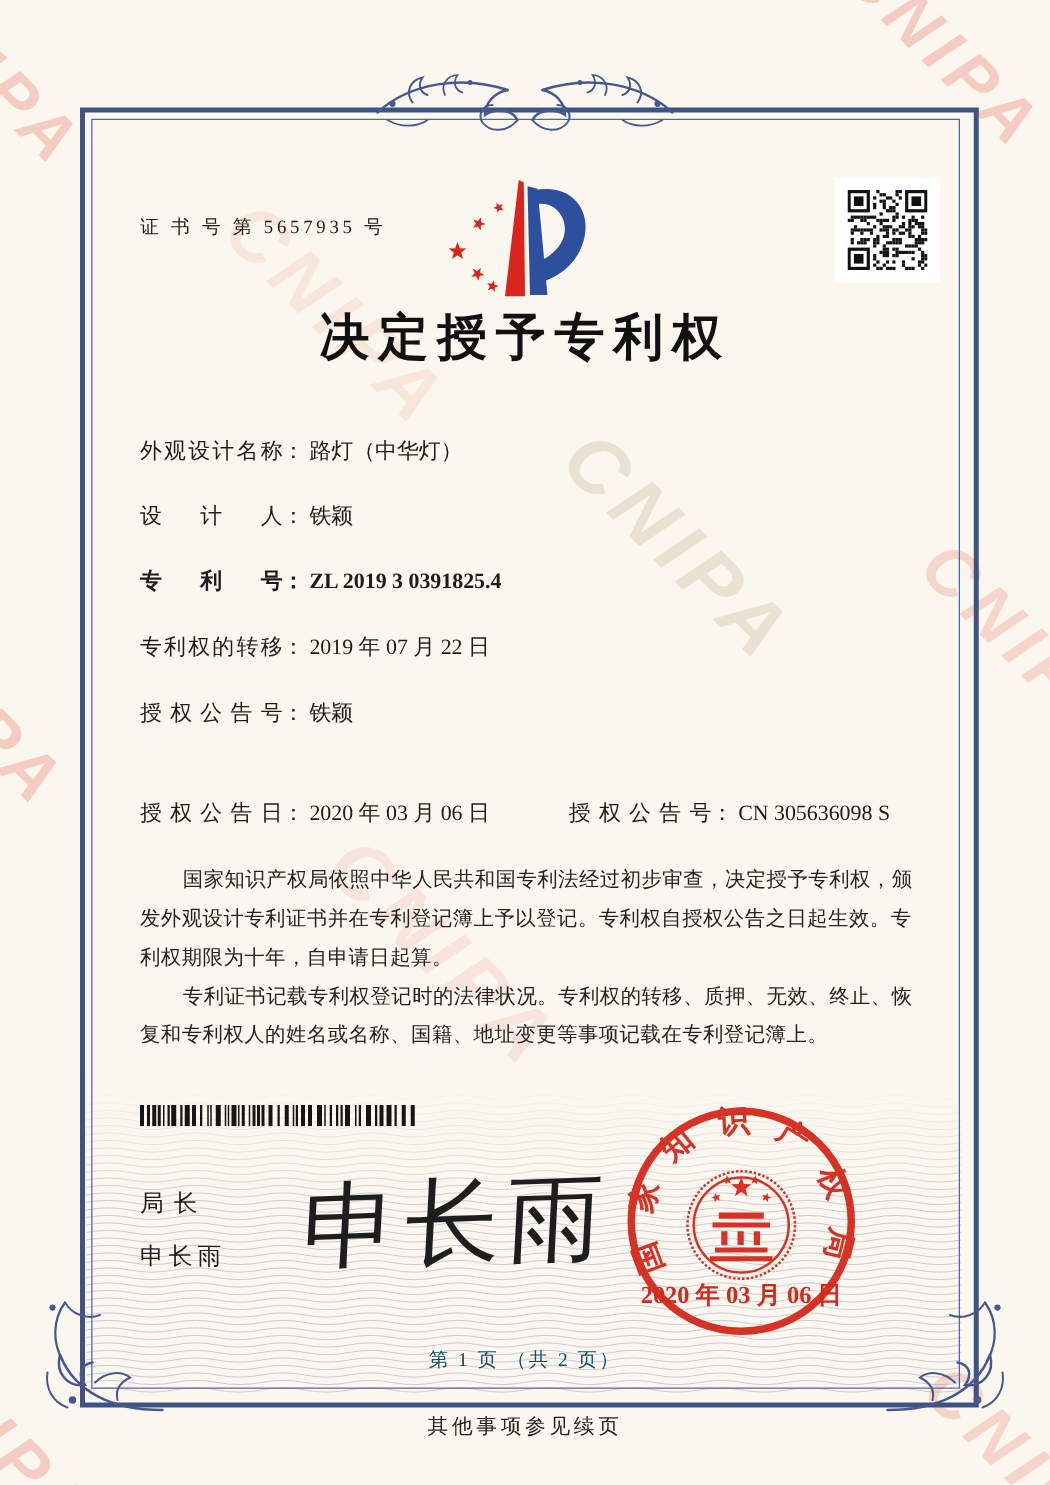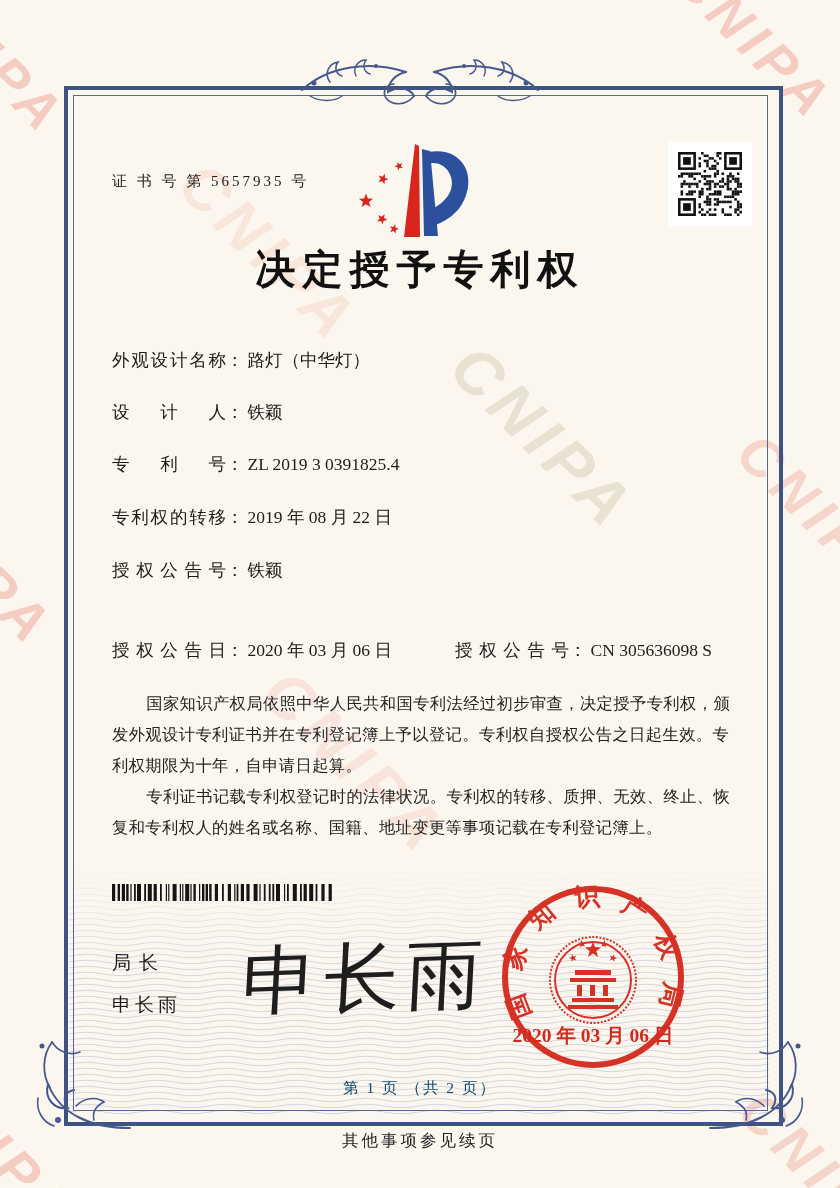--- a/index.html
+++ b/index.html
@@ -47,21 +47,21 @@
       font-weight:700;letter-spacing:7px;color:#111;z-index:4;}
 
   
   .field-row{position:absolute;left:112px;font-size:17.5px;color:#1c1c1c;
       white-space:nowrap;z-index:4;line-height:29px;}
   .flabel{display:inline-block;width:114px;text-align:justify;text-align-last:justify;
       vertical-align:top;}
   .fcolon{vertical-align:top;}
   .fvalue{margin-left:4px;vertical-align:top;}
   .fvalue-wrap{display:inline-block;width:448px;white-space:normal;vertical-align:top;}
-  .row-1{top:346px;} .row-2{top:398px;} .row-3{top:450px;} .row-4{top:503px;}
+  .row-1{top:346px;} .row-2{top:398px;} .row-3{top:450px;font-weight:bold;} .row-4{top:503px;}
   .row-5{top:556px;} .row-6{top:598px;} .row-7{top:636px;}
   .grant-no{position:absolute;left:343px;top:0;white-space:nowrap;}
 
   
   .body-text{position:absolute;left:112px;top:688px;width:620px;z-index:4;
       font-size:16.3px;line-height:31px;color:#222;letter-spacing:.4px;}
   .body-text p{margin:0;text-indent:2.1em;}
 
   
   .barcode{position:absolute;left:112px;top:884px;z-index:4;}
@@ -401,21 +401,21 @@
   <div class="field-row row-2">
     <span class="flabel">设计人</span><span class="fcolon">：</span><span class="fvalue">铁颖</span>
   </div>
   <div class="field-row row-1">
     <span class="flabel">外观设计名称</span><span class="fcolon">：</span><span class="fvalue">路灯（中华灯）</span>
   </div>
   <div class="field-row row-3">
     <span class="flabel">专利号</span><span class="fcolon">：</span><span class="fvalue">ZL 2019 3 0391825.4</span>
   </div>
   <div class="field-row row-4">
-    <span class="flabel">专利权的转移</span><span class="fcolon">：</span><span class="fvalue">2019 年 08 月 22 日</span>
+    <span class="flabel">专利权的转移</span><span class="fcolon">：</span><span class="fvalue">2019 年 07 月 22 日</span>
   </div>
   <div class="field-row row-5">
     <span class="flabel">授权公告号</span><span class="fcolon">：</span><span class="fvalue">铁颖</span>
   </div>
   <div class="field-row row-7">
     <span class="flabel">授权公告日</span><span class="fcolon">：</span><span class="fvalue">2020 年 03 月 06 日</span>
     <span class="grant-no">
       <span class="flabel">授权公告号</span><span class="fcolon">：</span><span class="fvalue">CN 305636098 S</span>
     </span>
   </div>

